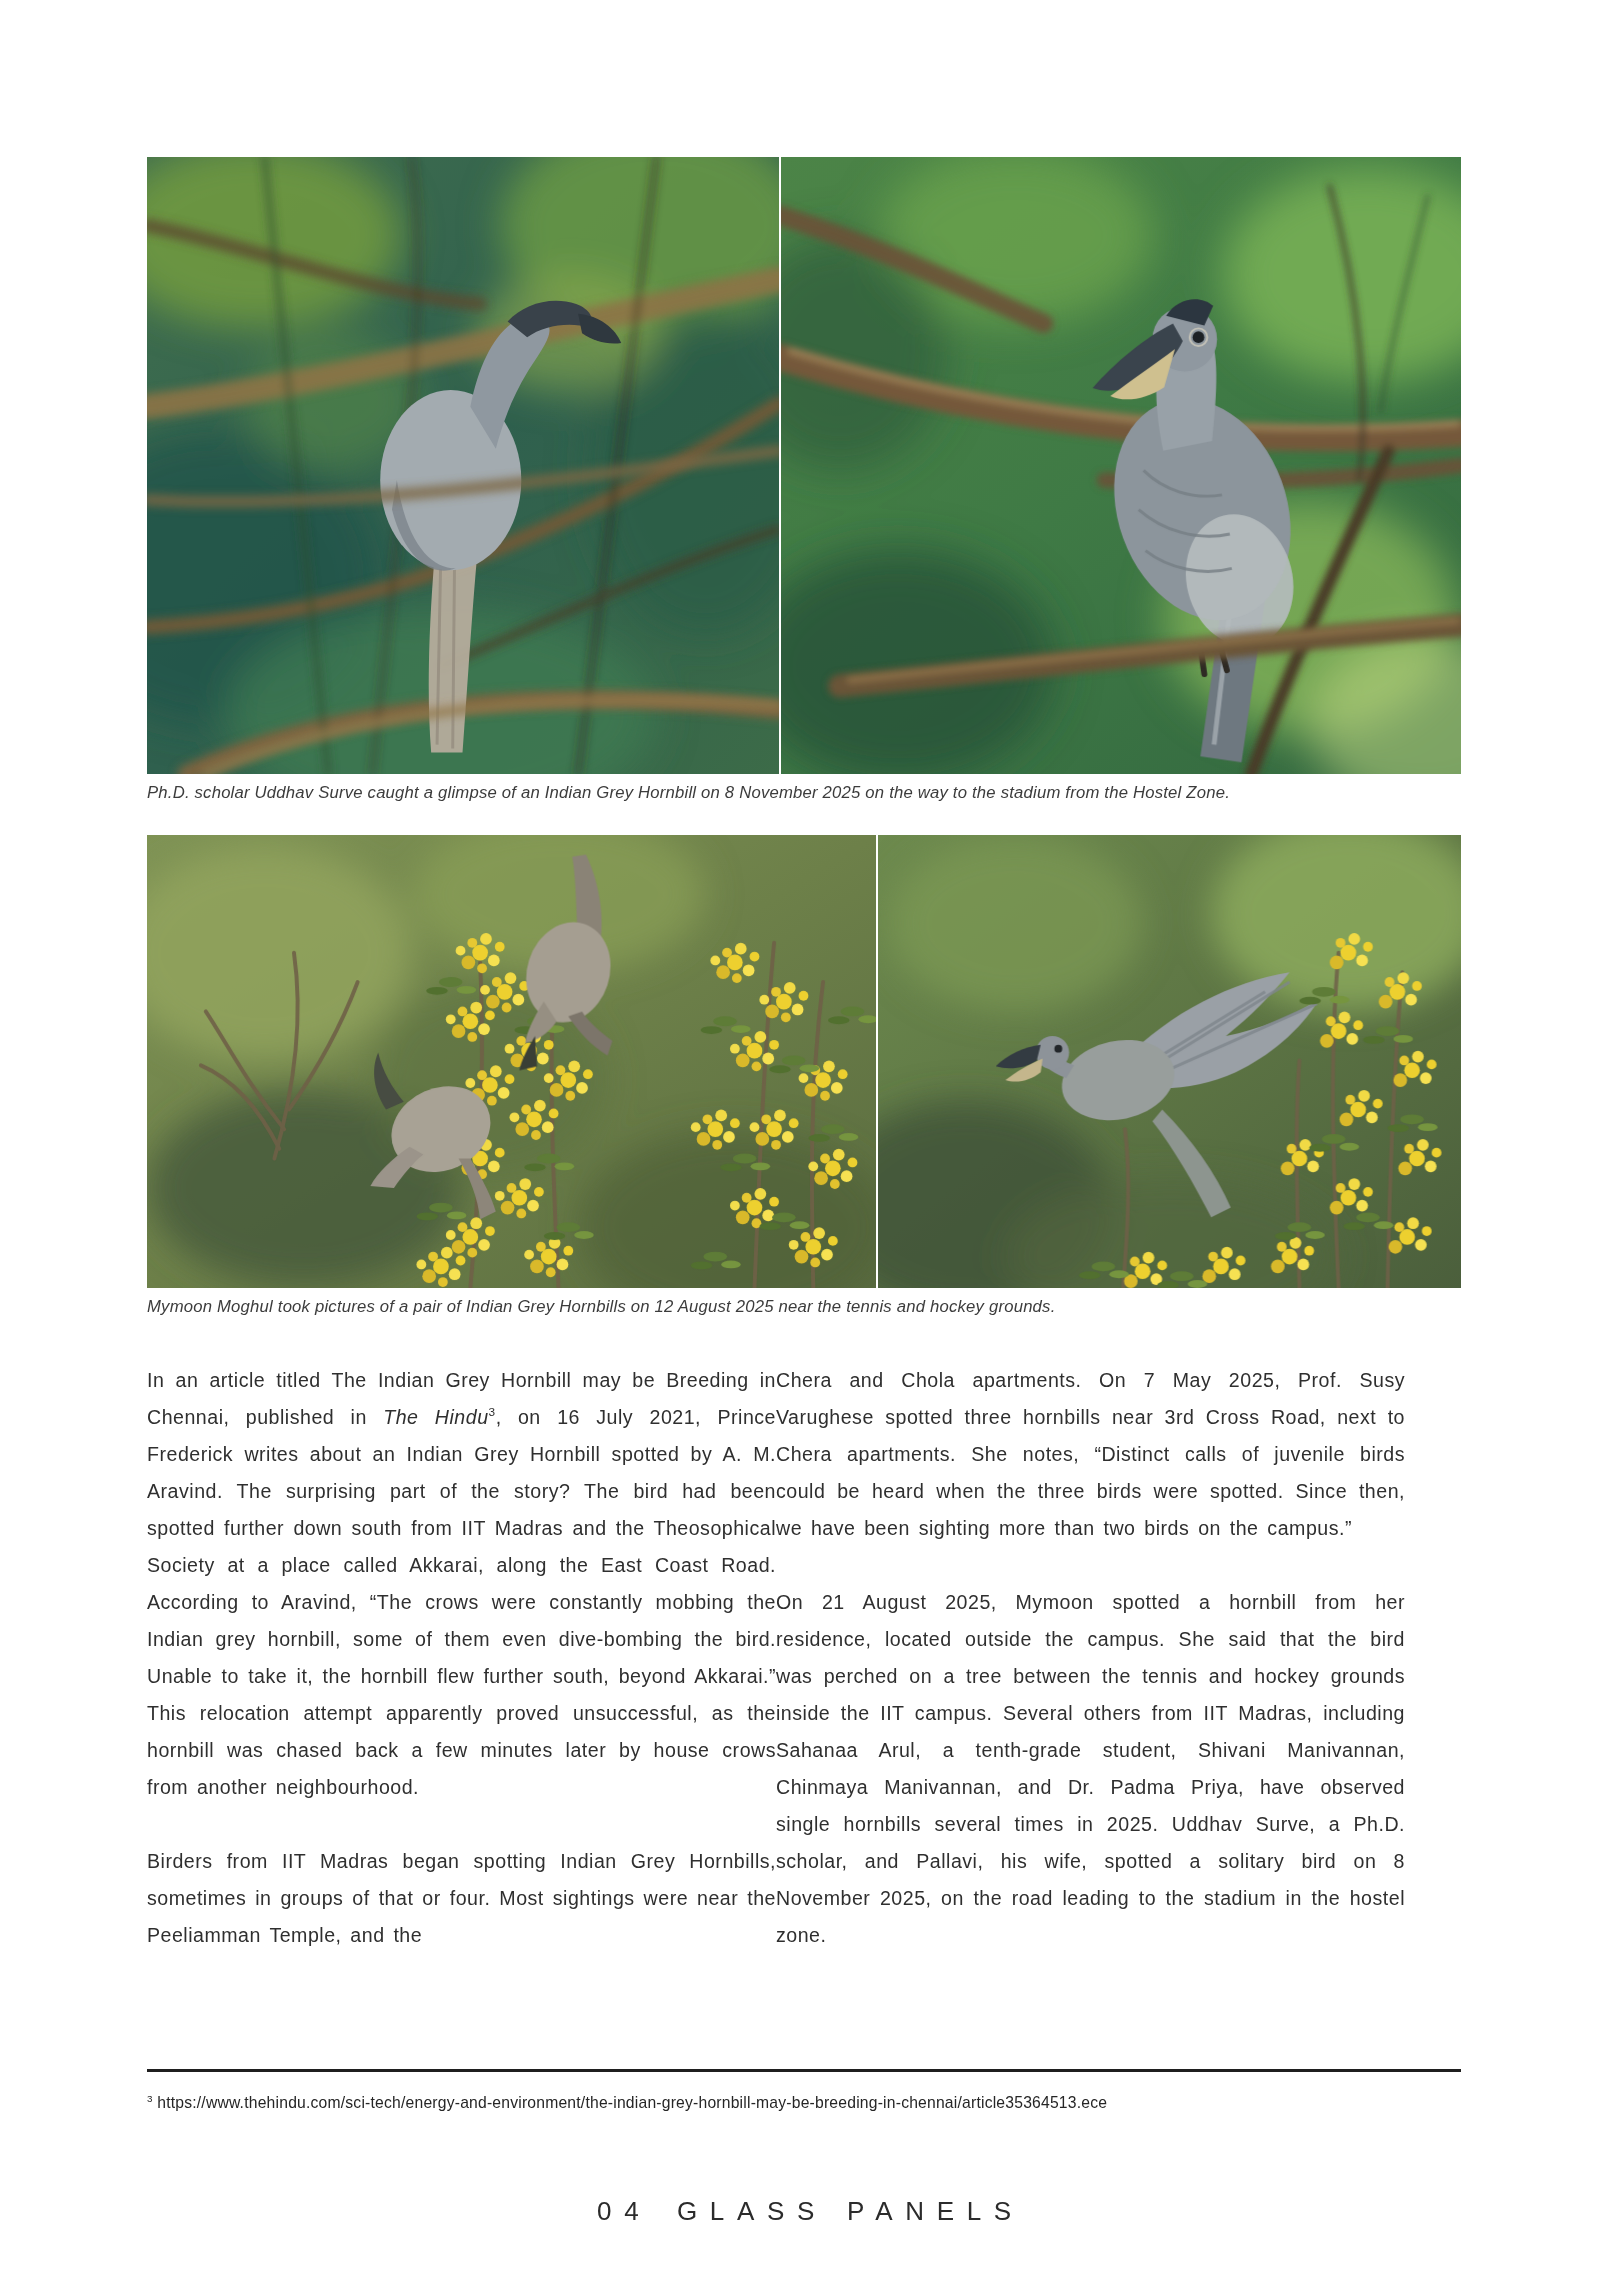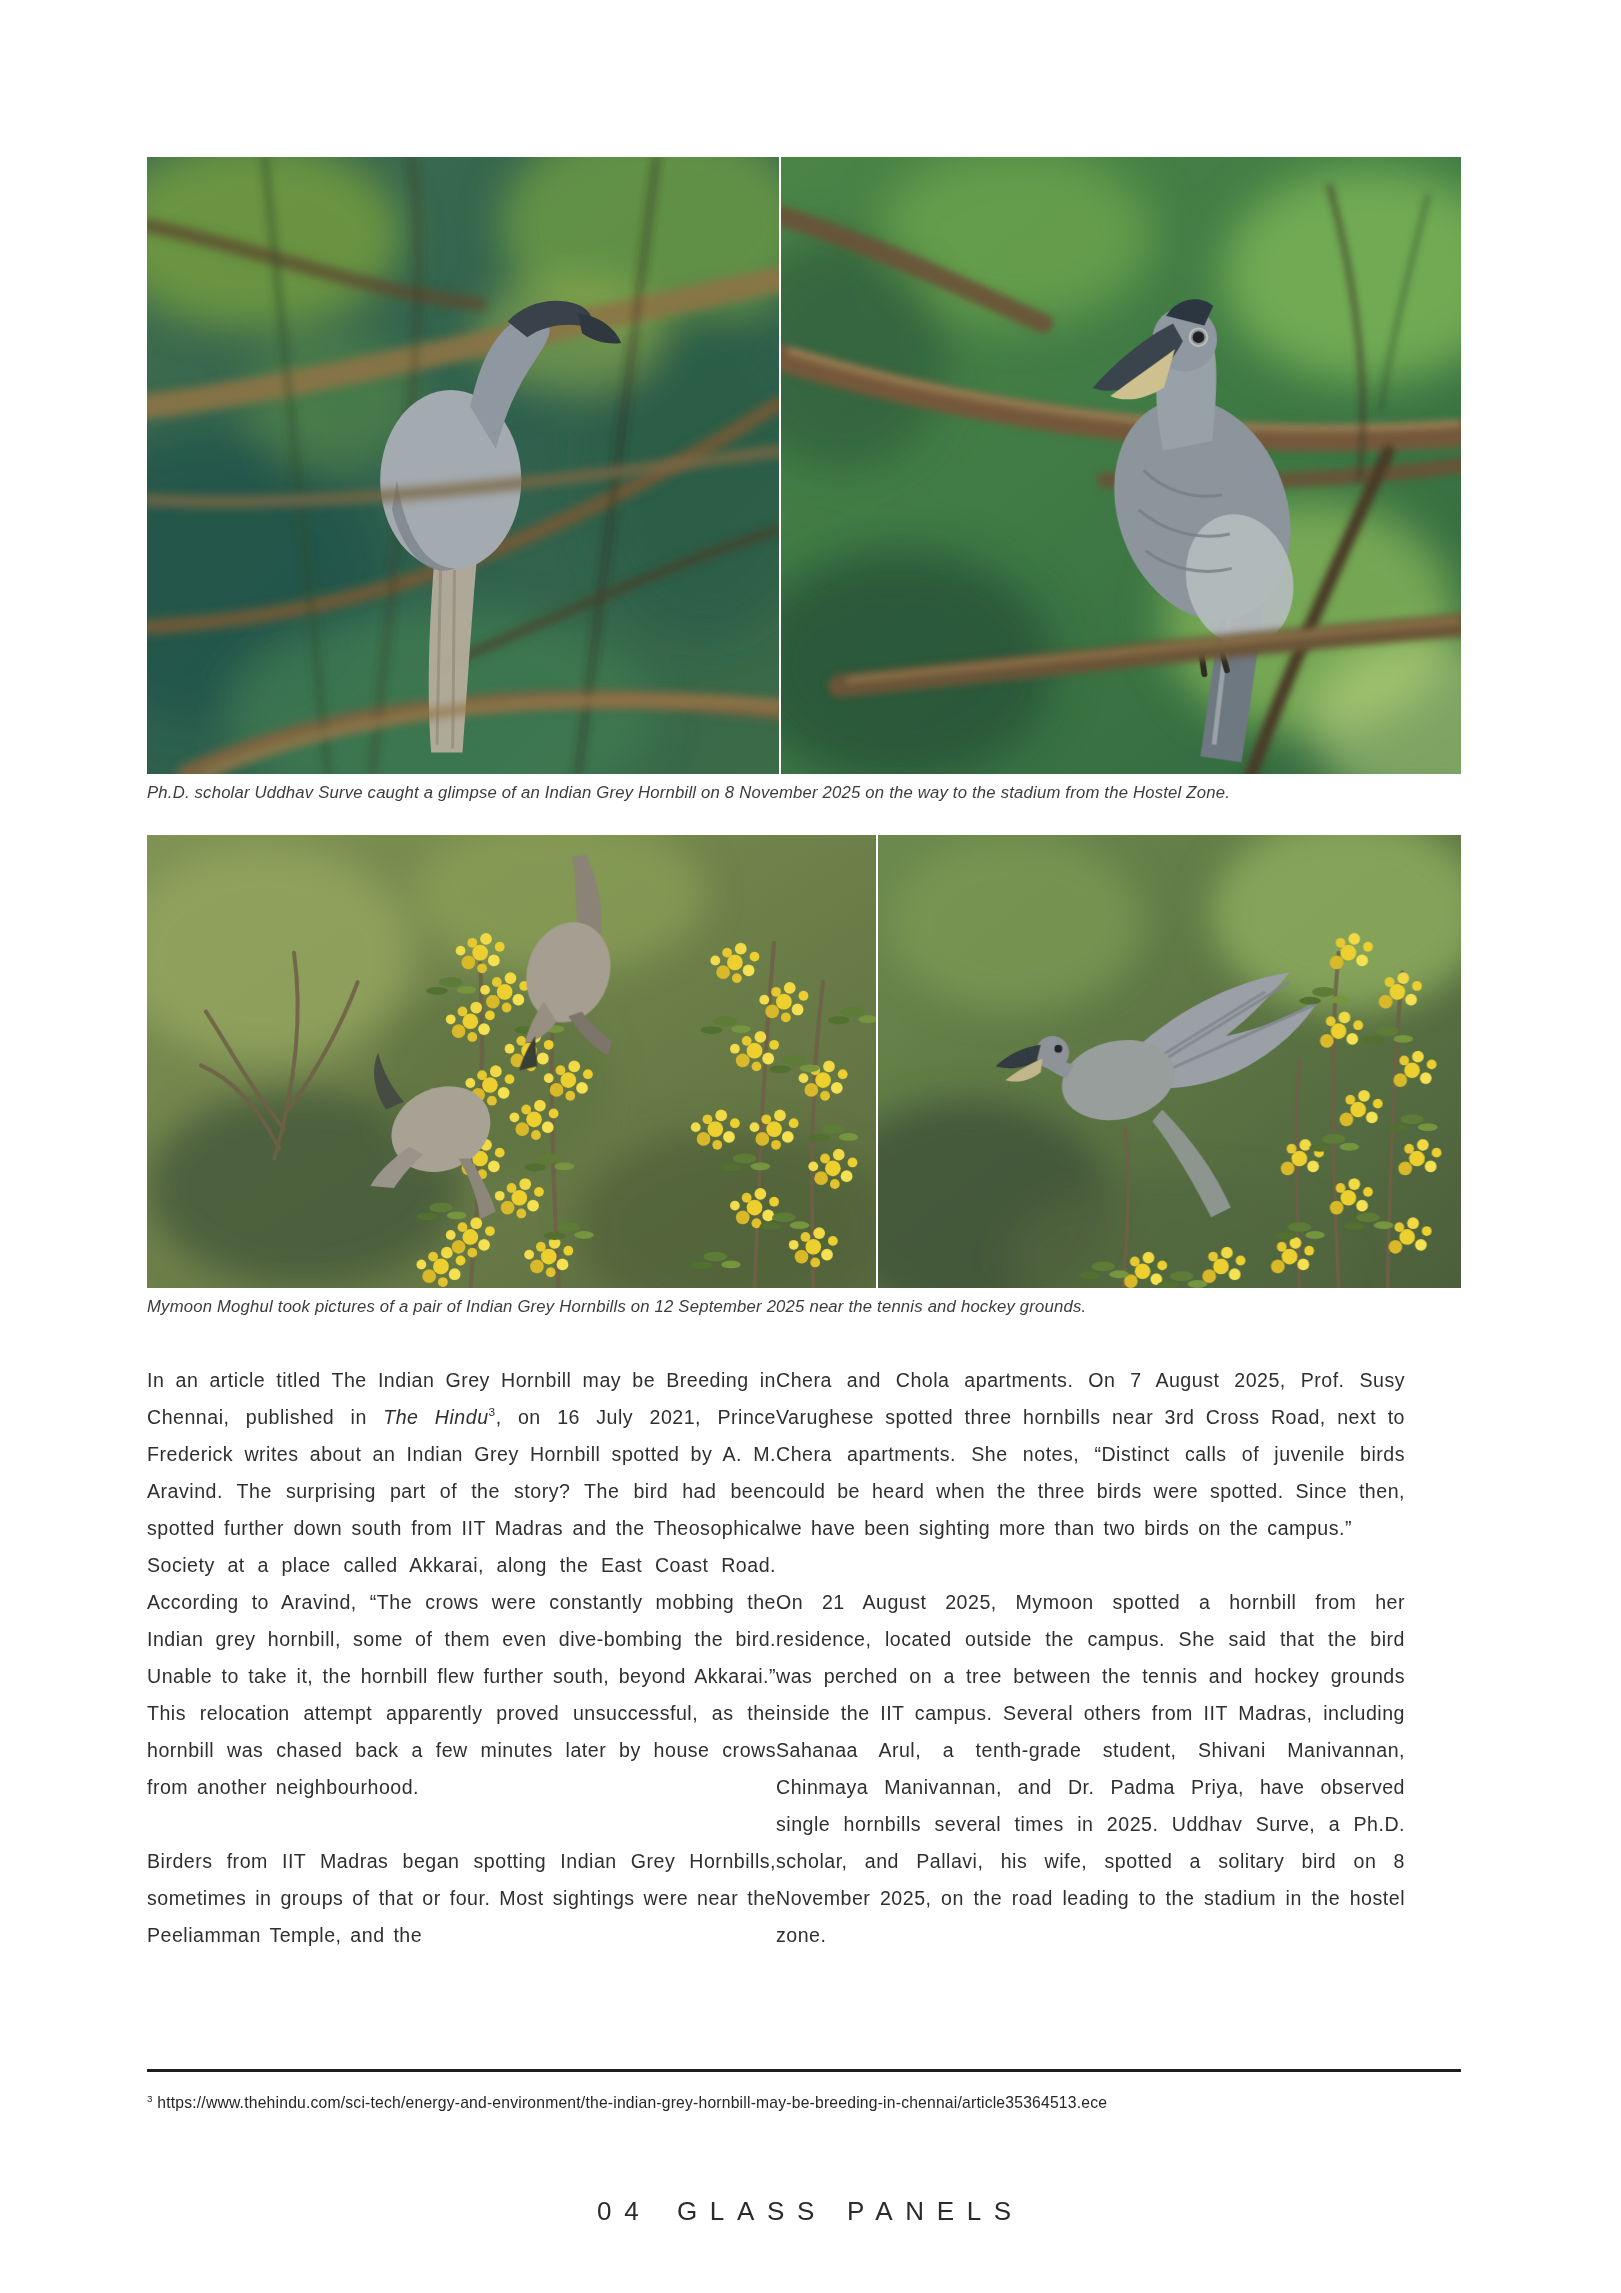--- a/index.html
+++ b/index.html
@@ -357,30 +357,30 @@
             <use href="#lfD" x="520" y="200"></use>
             <use href="#lfD" x="465" y="310"></use>
           <use href="#lfD" x="545" y="290"></use>
             <use href="#lfD" x="500" y="390"></use>
             <use href="#lfD" x="430" y="400"></use>
           <use href="#lfD" x="310" y="450"></use>
             <use href="#lfD" x="230" y="440"></use>
         </g>
       </svg>
     </div>
-    <figcaption>Mymoon Moghul took pictures of a pair of Indian Grey Hornbills on 12 September 2025 near the tennis and hockey grounds.</figcaption>
+    <figcaption>Mymoon Moghul took pictures of a pair of Indian Grey Hornbills on 12 August 2025 near the tennis and hockey grounds.</figcaption>
   </figure>
 
   <div class="article">
     <div class="col">
       <p><span>In an article titled The Indian Grey Hornbill may be Breeding in Chennai, published in </span><i>The Hindu</i><sup>3</sup><span>, on 16 July 2021, Prince Frederick writes about an Indian Grey Hornbill spotted by A. M. Aravind. The surprising part of the story? The bird had been spotted further down south from IIT Madras and the Theosophical Society at a place called Akkarai, along the East Coast Road. According to Aravind, “The crows were constantly mobbing the Indian grey hornbill, some of them even dive-bombing the bird. Unable to take it, the hornbill flew further south, beyond Akkarai.” This relocation attempt apparently proved unsuccessful, as the hornbill was chased back a few minutes later by house crows from another neighbourhood.</span></p>
       <p>Birders from IIT Madras began spotting Indian Grey Hornbills, sometimes in groups of that or four. Most sightings were near the Peeliamman Temple, and the</p>
     </div>
     <div class="col">
-      <p>Chera and Chola apartments. On 7 August 2025, Prof. Susy Varughese spotted three hornbills near 3rd Cross Road, next to Chera apartments. She notes, “Distinct calls of juvenile birds could be heard when the three birds were spotted. Since then, we have been sighting more than two birds on the campus.”</p>
+      <p>Chera and Chola apartments. On 7 May 2025, Prof. Susy Varughese spotted three hornbills near 3rd Cross Road, next to Chera apartments. She notes, “Distinct calls of juvenile birds could be heard when the three birds were spotted. Since then, we have been sighting more than two birds on the campus.”</p>
       <p>On 21 August 2025, Mymoon spotted a hornbill from her residence, located outside the campus. She said that the bird was perched on a tree between the tennis and hockey grounds inside the IIT campus. Several others from IIT Madras, including Sahanaa Arul, a tenth-grade student, Shivani Manivannan, Chinmaya Manivannan, and Dr. Padma Priya, have observed single hornbills several times in 2025. Uddhav Surve, a Ph.D. scholar, and Pallavi, his wife, spotted a solitary bird on 8 November 2025, on the road leading to the stadium in the hostel zone.</p>
     </div>
   </div>
 
   <hr class="foot-rule">
   <p class="footnote"><sup>3</sup> <span>https://www.thehindu.com/sci-tech/energy-and-environment/the-indian-grey-hornbill-may-be-breeding-in-chennai/article35364513.ece</span></p>
 
   <div class="footer">
     <span class="pgnum">04</span><span>GLASS PANELS</span>
   </div>

